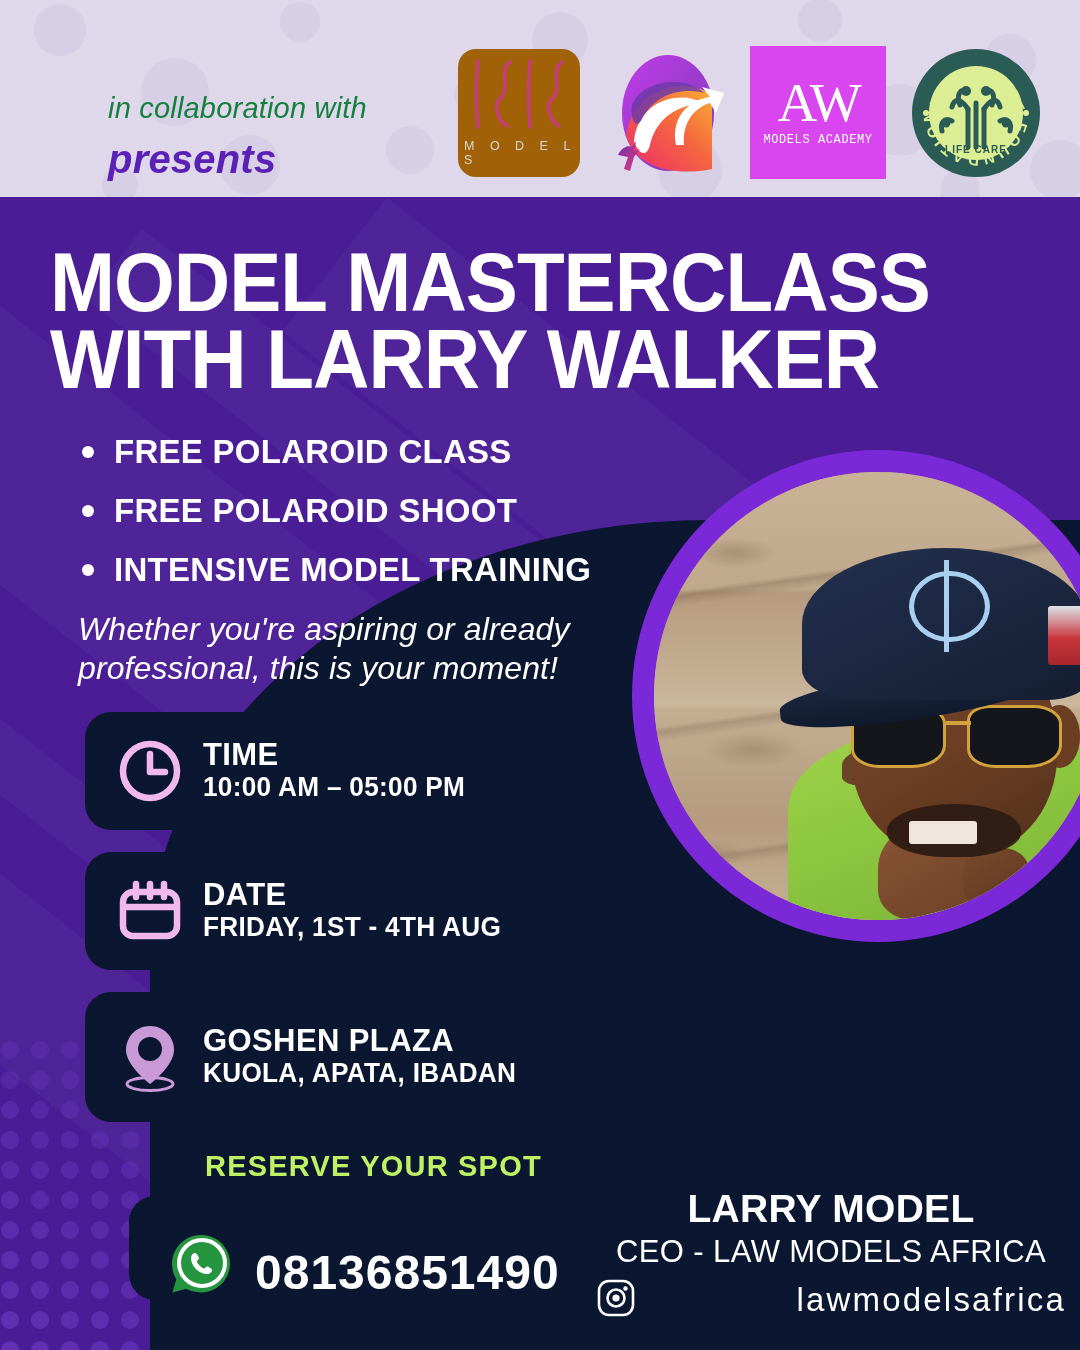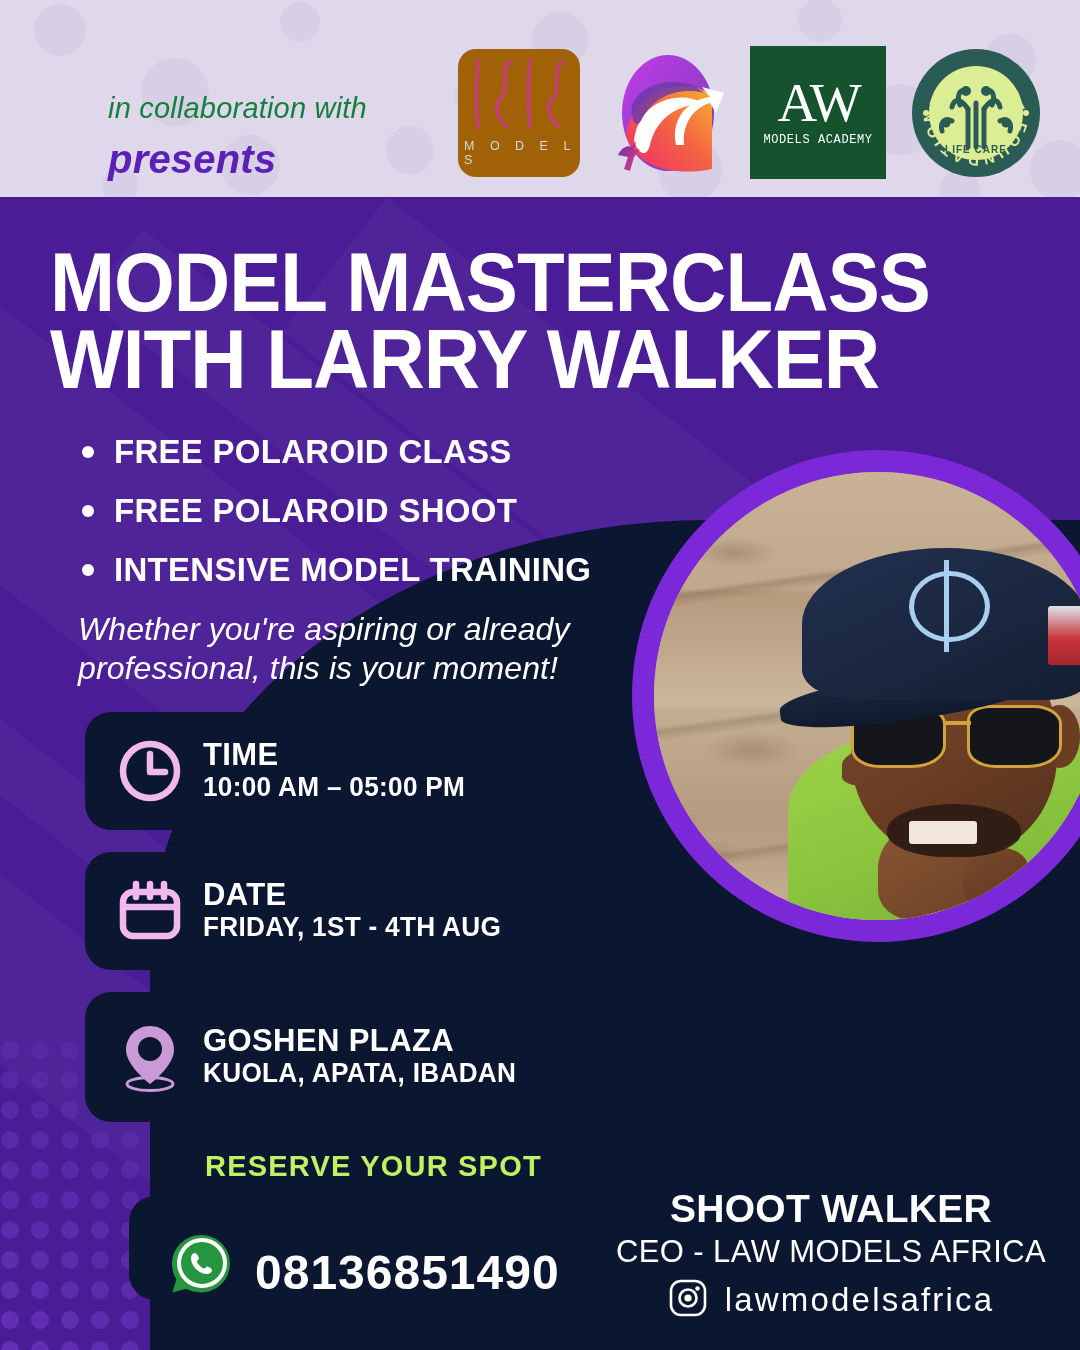--- a/index.html
+++ b/index.html
@@ -33,21 +33,21 @@
   .isis-marks{display:flex;align-items:center;gap:9px;height:72px;}
   .isis-marks svg{display:block;}
   .isis-word{color:#d8d8d8;font-size:12.5px;letter-spacing:6px;margin-top:9px;
     font-weight:400;padding-left:6px;}
 
   
   .logo-swirl{width:122px;height:128px;position:relative;}
   .logo-swirl svg{display:block;}
 
   
-  .logo-alw{width:136px;height:133px;background:#14532d;display:flex;flex-direction:column;
+  .logo-alw{width:136px;height:133px;background:#d946ef;display:flex;flex-direction:column;
     align-items:center;justify-content:center;}
   .alw-mark{color:#fff;font-family:"Liberation Serif","DejaVu Serif",serif;
     font-size:55px;line-height:.9;letter-spacing:-3px;font-weight:400;}
   .alw-sub{color:#fff;font-size:12px;letter-spacing:.6px;margin-top:5px;
     font-family:Liberation Mono, monospace;}
 
   
   .logo-heal{width:132px;height:132px;position:relative;}
   .logo-heal svg{display:block;}
 
@@ -164,21 +164,21 @@
     background:#f0e6dd;border-radius:3px;}
   .ph-hand{position:absolute;left:50%;bottom:0;width:26%;height:22%;
     background:linear-gradient(150deg,#8a5634,#6d4026);border-radius:48% 38% 20% 30%;}
   .ph-hand2{position:absolute;left:69%;bottom:2%;width:15%;height:14%;
     background:linear-gradient(150deg,#7a4a2c,#5d3620);border-radius:40%;}
 
   
   .credits{position:absolute;left:596px;top:1188px;width:470px;text-align:center;color:#fff;}
   .cr-name{font-size:39px;font-weight:700;letter-spacing:.3px;line-height:1.06;}
   .cr-role{font-size:31px;font-weight:400;letter-spacing:.4px;margin-top:7px;line-height:1.06;}
-  .cr-ig{display:flex;align-items:center;justify-content:center;gap:17px;margin-top:9px;}
+  .cr-ig{display:flex;align-items:center;justify-content:space-between;gap:17px;margin-top:9px;}
   .cr-handle{font-size:33px;font-weight:400;letter-spacing:2.2px;}
 </style>
 </head>
 <body>
 
 <div class="poster">
 
   <div class="header">
     <svg class="header-dots" viewBox="0 0 1080 197" preserveAspectRatio="none">
       <g fill="#d2c8e2">
@@ -413,21 +413,21 @@
       <svg width="64" height="64" viewBox="0 0 64 64">
         <path d="M32 3 C16 3 3 16 3 32 C3 37.6 4.6 42.8 7.3 47.2 L3.4 60.6 L17.2 56.8 C21.5 59.1 26.6 60.4 32 60.4 C48 60.4 61 47.4 61 31.4 C61 15.4 48 3 32 3 Z" fill="#25953f"></path>
         <circle cx="33" cy="31" r="23" fill="none" stroke="#ffffff" stroke-width="4"></circle>
         <path d="M26 21 C24 21 22 23 22 26 C22 34 30 42 38 42 C41 42 43 40 43 38 C43 36.5 39 34.5 38 34.5 C37 34.5 36.5 36.5 35 36.5 C33 36.5 28 31.5 28 29.5 C28 28 30 27.5 30 26.5 C30 25.5 28 21 26 21 Z" fill="#ffffff"></path>
       </svg>
     </div>
     <div class="phone-num">08136851490</div>
   </div>
 
   <div class="credits">
-    <div class="cr-name">SHOOT WALKER</div>
+    <div class="cr-name">LARRY MODEL</div>
     <div class="cr-role">CEO - LAW MODELS AFRICA</div>
     <div class="cr-ig">
       <span>
         <svg width="40" height="40" viewBox="0 0 40 40">
           <rect x="3" y="3" width="34" height="34" rx="10" fill="none" stroke="#fff" stroke-width="2.6"></rect>
           <circle cx="20" cy="20" r="8.5" fill="none" stroke="#fff" stroke-width="2.6"></circle>
           <circle cx="20" cy="20" r="3.6" fill="#fff"></circle>
           <circle cx="29.5" cy="10.5" r="2.2" fill="#fff"></circle>
         </svg>
       </span>

